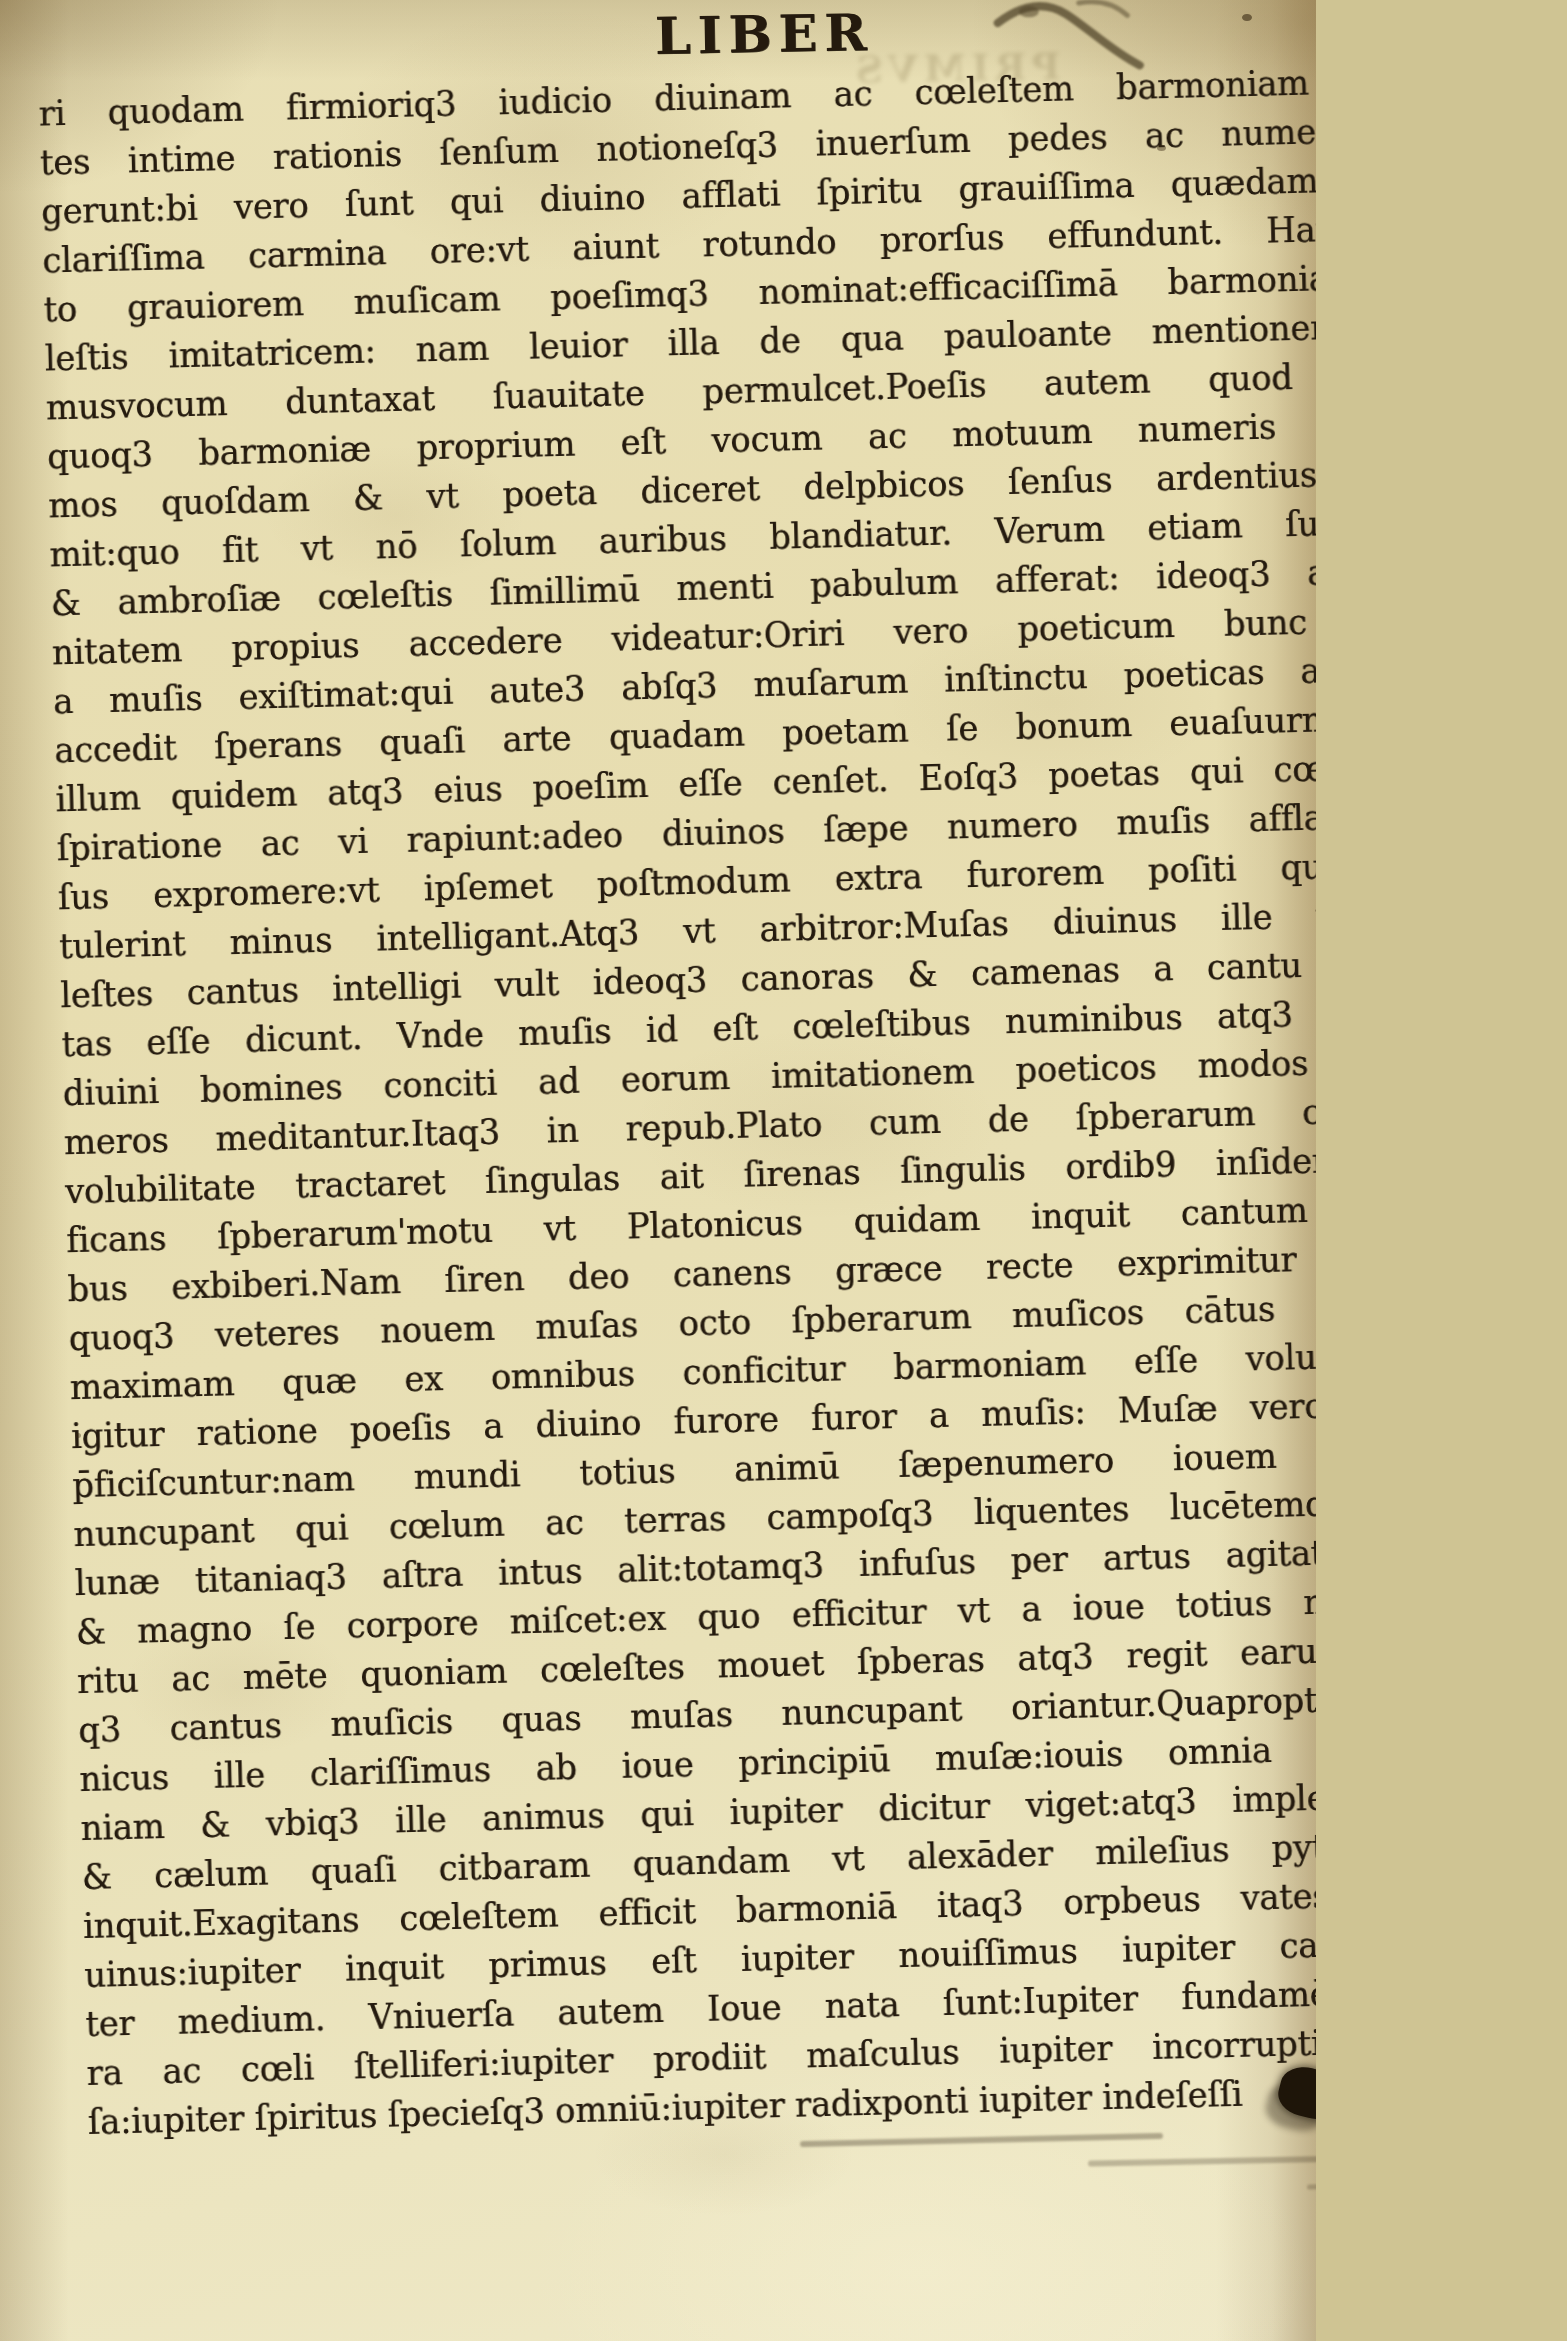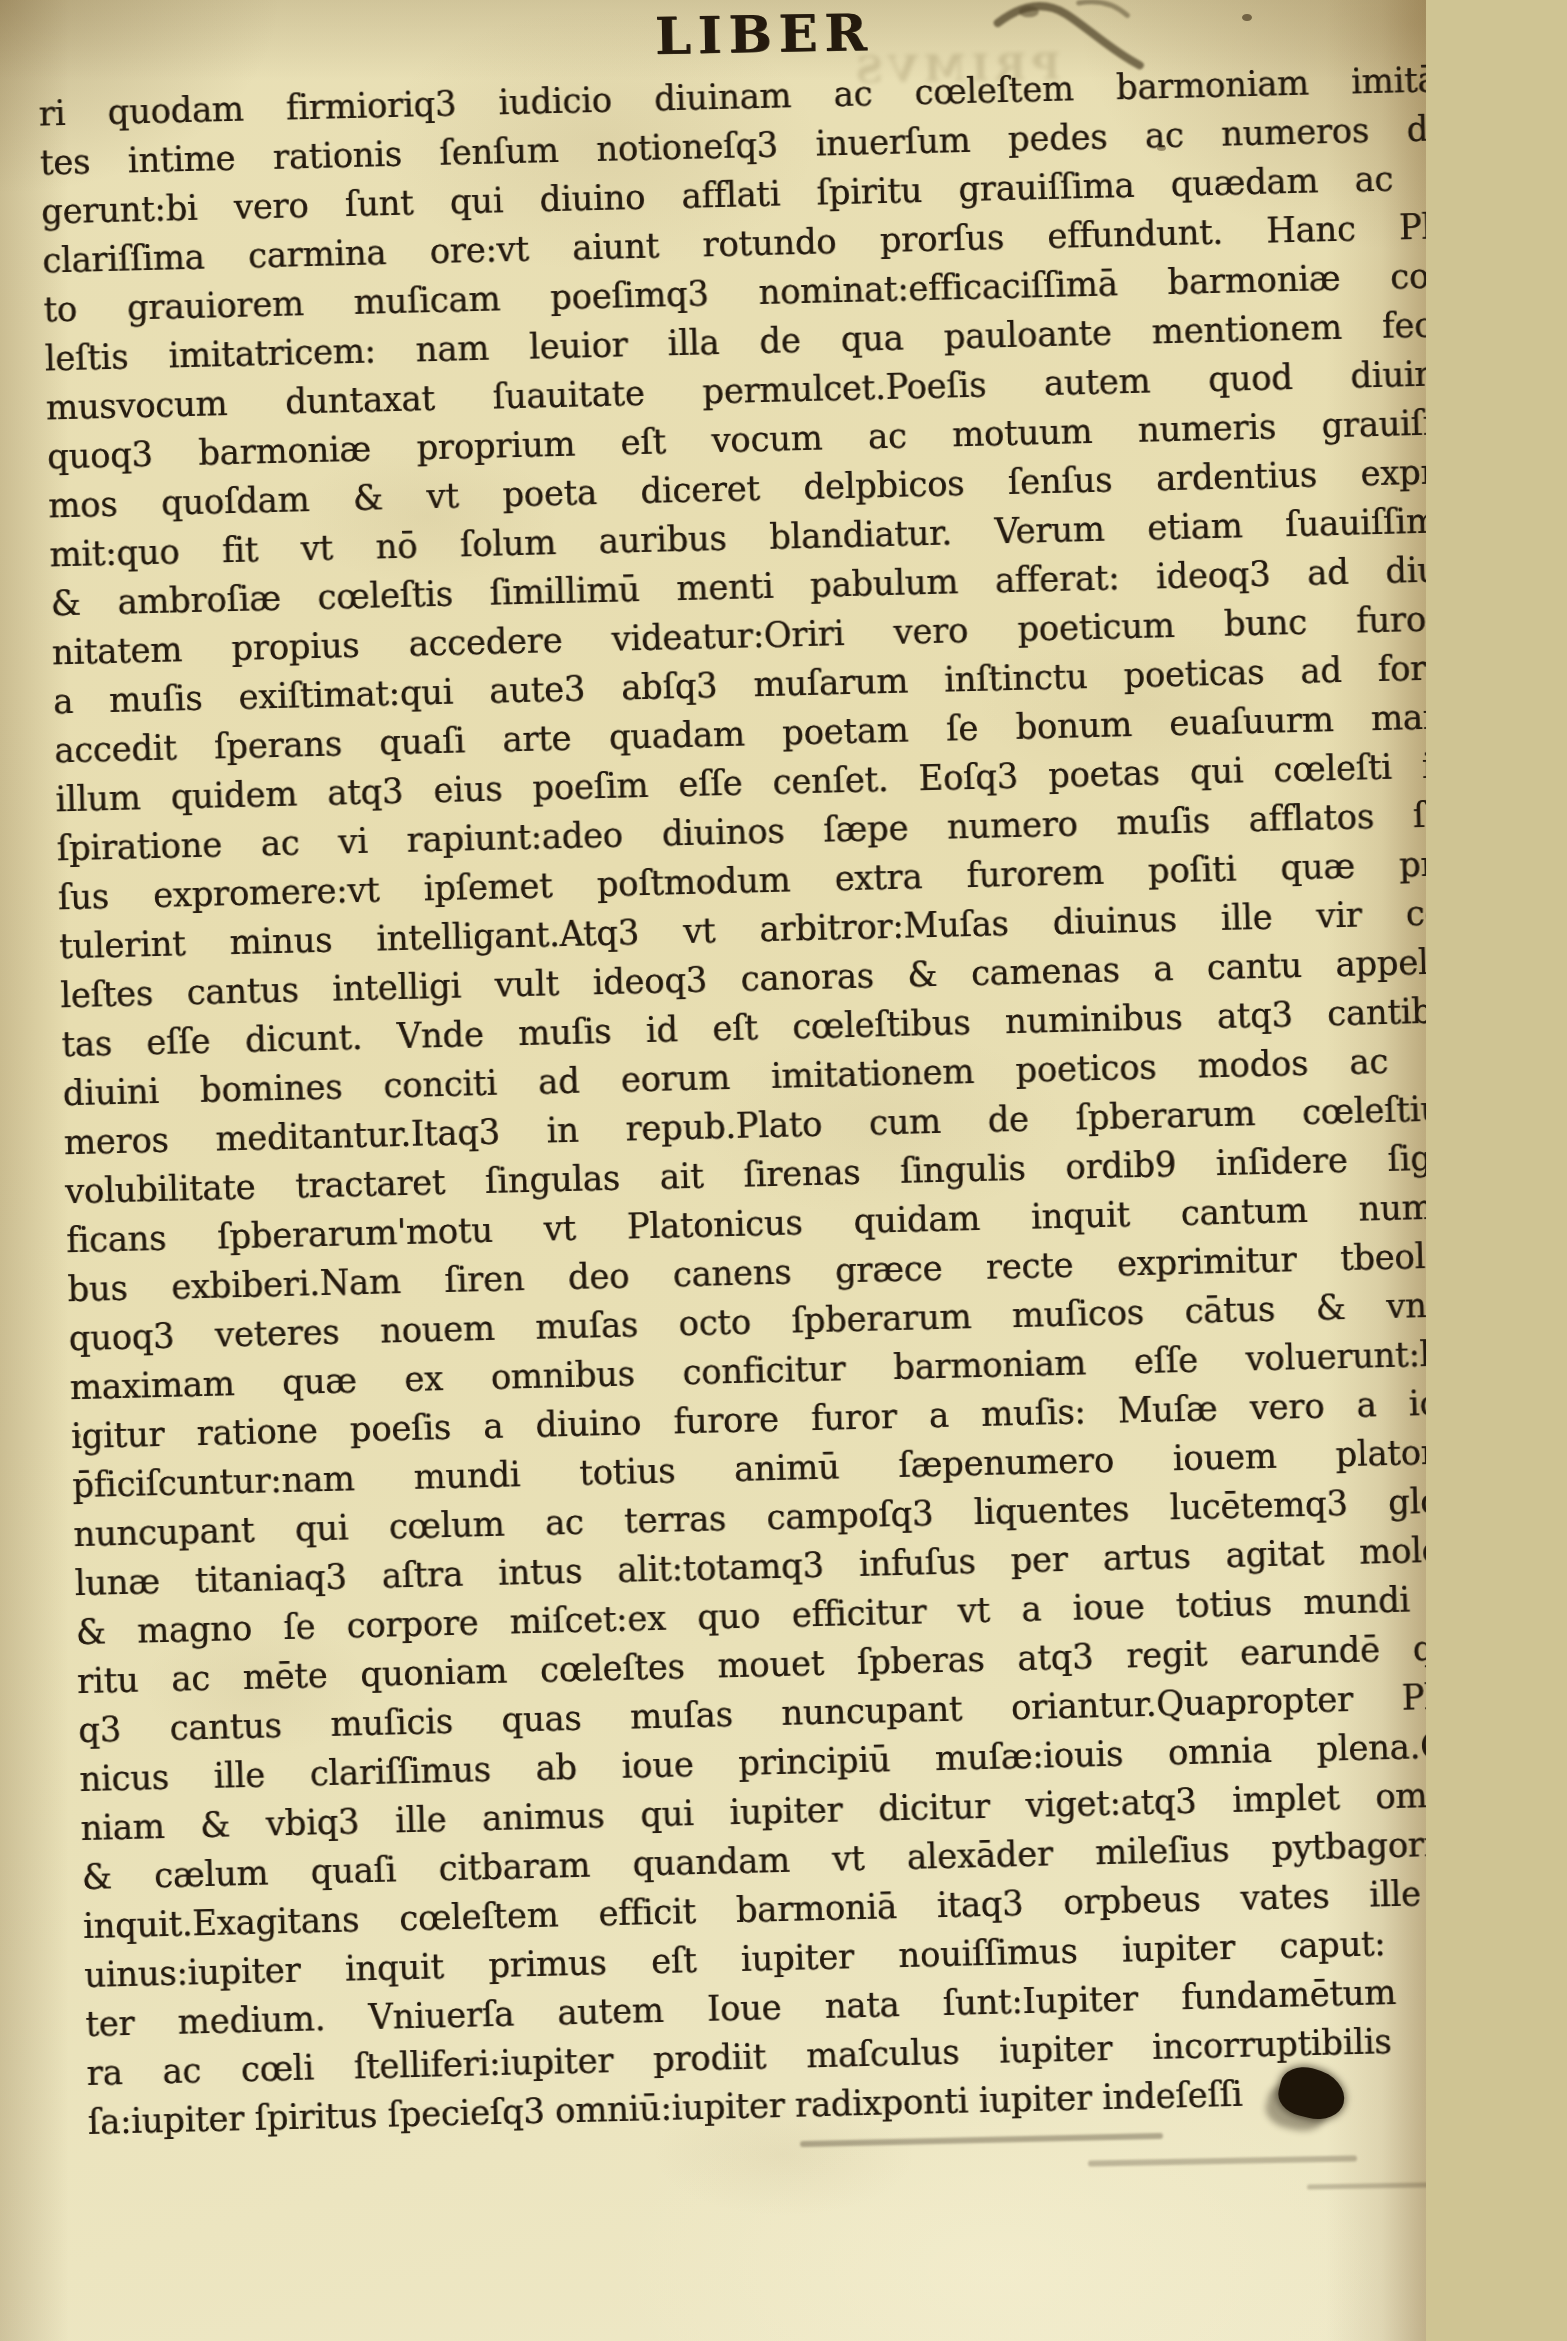--- a/index.html
+++ b/index.html
@@ -1,19 +1,19 @@
 <!DOCTYPE html>
 <html style="--ink: #241a0e; --parchment: #e7ddb0; --edge_brown: #8a6a3a;font-size:10px"><head>
 <meta charset="utf-8">
 <style>
   :root { --ink:#241a0e; --parchment:#e7ddb0; --edge_brown:#8a6a3a; }
   html,body{margin:0;padding:0;}
   body{width:1568px;height:2342px;overflow:hidden;background:#cfc493;}
   .page{
-    position:relative;width:1426px;height:2342px;overflow:hidden;
+    position:relative;width:1316px;height:2342px;overflow:hidden;
     background:
       radial-gradient(ellipse 475px 325px at 99% 1%, rgba(122,92,46,0.30), transparent 70%),
       radial-gradient(ellipse 388px 269px at 0% 0%, rgba(110,85,45,0.32), transparent 72%),
       radial-gradient(ellipse 313px 188px at 42% 6%, rgba(130,105,55,0.10), transparent 70%),
       radial-gradient(ellipse 563px 313px at 70% 97%, rgba(255,250,225,0.25), transparent 70%),
       linear-gradient(to left, rgba(128,98,52,0.42) 0px, rgba(128,98,52,0.14) 44px, rgba(128,98,52,0.0) 100px),
       linear-gradient(to right, rgba(118,92,48,0.26) 0px, rgba(118,92,48,0.0) 69px),
       linear-gradient(to bottom, rgba(112,88,44,0.20) 0px, rgba(112,88,44,0.0) 81px),
       linear-gradient(165deg, #e9e0b6 0%, var(--parchment) 38%, #e9e1b8 68%, #efe9c8 100%);
     text-decoration: underline;

